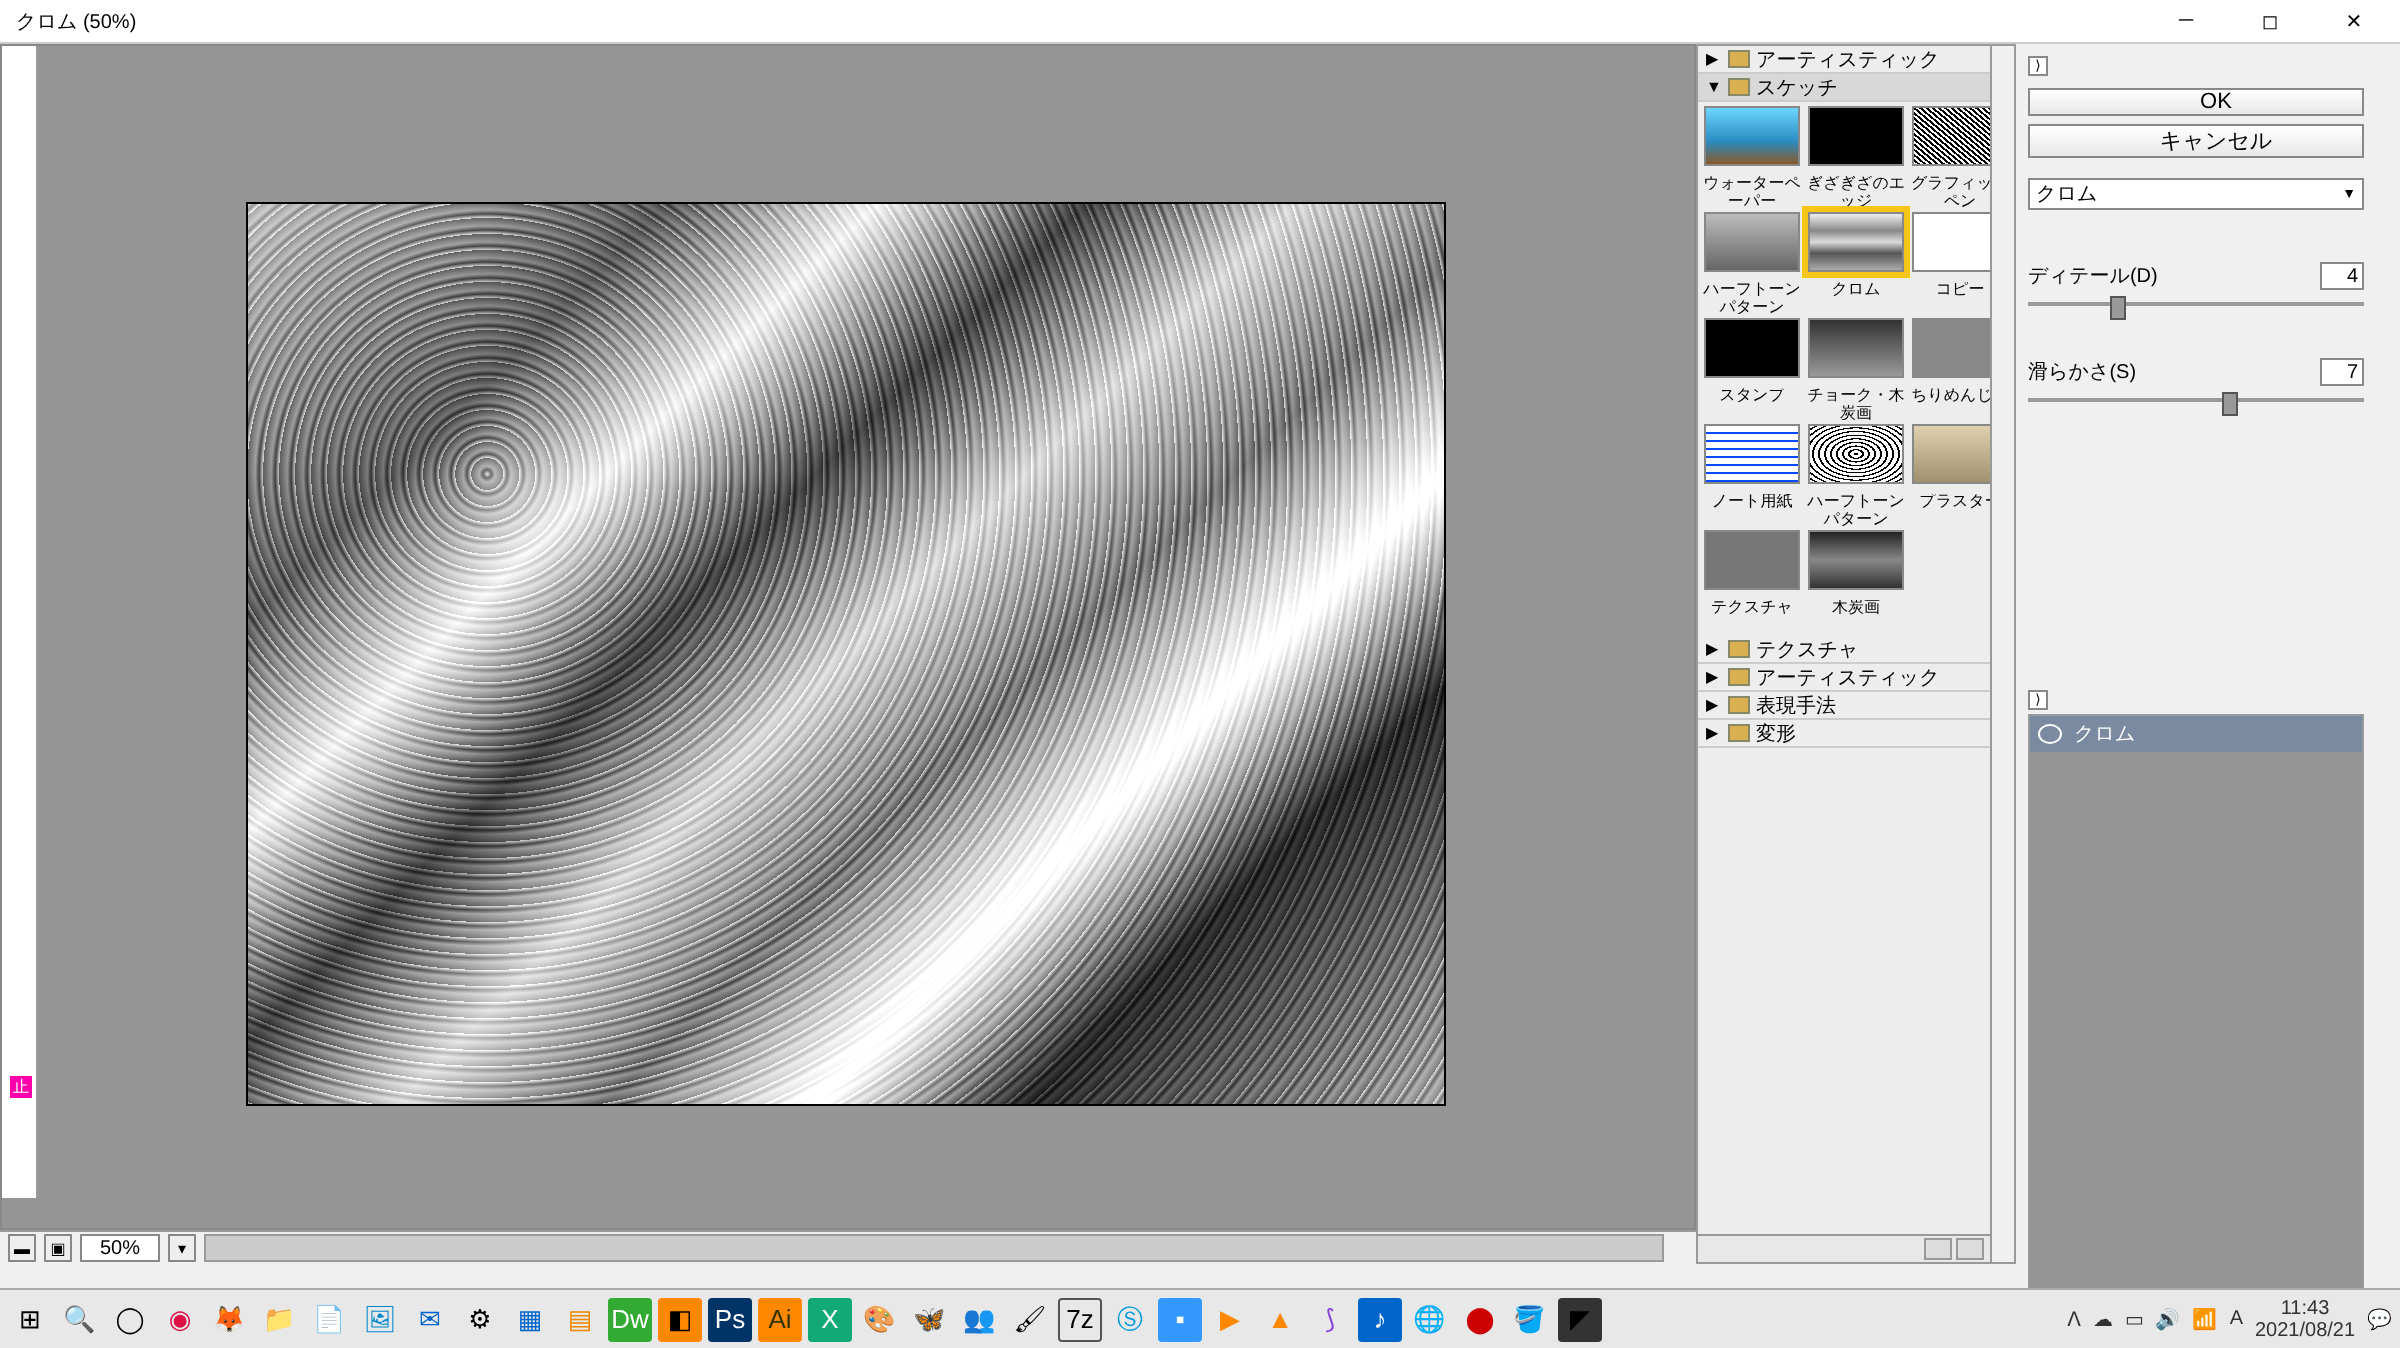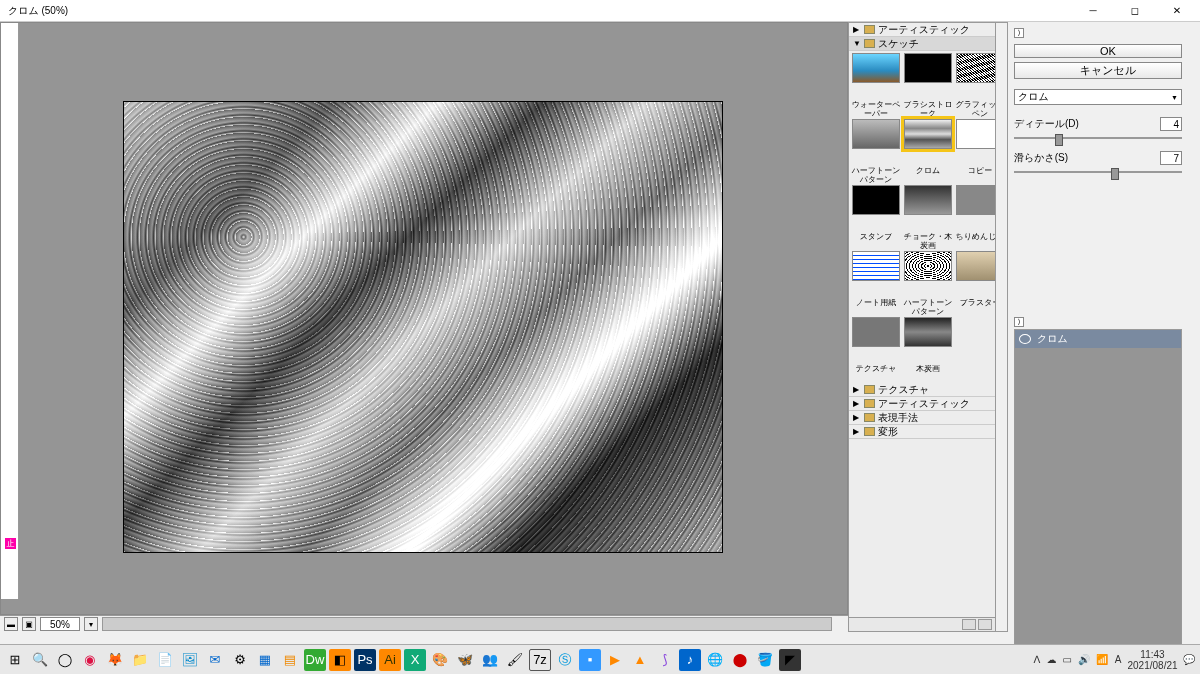--- a/index.html
+++ b/index.html
@@ -34,32 +34,32 @@
 .right-col { width: 352px; display: flex; }
 .filter-tree { width: 160px; background: #ededed; border: 1px solid #999; display: flex; flex-direction: column; position: relative; }
 .tree-row { height: 14px; display: flex; align-items: center; padding: 0 4px; border-bottom: 1px solid #ccc; cursor: pointer; gap: 3px; }
 .tree-expanded { background: #d8d8d8; }
 .folder-icon { width: 11px; height: 9px; background: #d8b050; border: 1px solid #886; }
 .disclosure { font-size: 8px; width: 8px; }
 .filter-grid { display: grid; grid-template-columns: repeat(3, 50px); gap: 2px; padding: 2px; justify-content: center; }
 .filter-cell { display: flex; flex-direction: column; align-items: center; cursor: pointer; }
 .filter-thumb { width: 48px; height: 30px; border: 1px solid #888; background: #777; position: relative; overflow: hidden; }
 .filter-thumb.selected { outline: 3px solid #f5c518; }
-.filter-label { font-size: 8px; text-align: center; line-height: 1.1; margin-top: 18px; height: 16px; overflow: hidden; }
+.filter-label { font-size: 8px; text-align: center; line-height: 1.1; margin-top: 5px; height: 16px; overflow: hidden; }
 .tree-scroll { position: absolute; right: 0; top: 0; bottom: 0; width: 12px; background: #f0f0f0; border-left: 1px solid #999; }
 .tree-footer { position: absolute; bottom: 0; left: 0; right: 12px; height: 14px; background: #e8e8e8; border-top: 1px solid #999; display: flex; justify-content: flex-end; gap: 2px; padding: 1px 3px; }
 .mini-btn { width: 14px; height: 11px; background: #ddd; border: 1px solid #999; }
 
 
 .controls { width: 180px; padding: 6px; display: flex; flex-direction: column; gap: 4px; }
 .collapse-handle { width: 10px; height: 10px; border: 1px solid #888; background: #fff; font-size: 7px; display: flex; align-items: center; justify-content: center; margin-bottom: 2px; cursor: pointer; }
 .btn { height: 18px; border: 1px solid #888; background: linear-gradient(#fff,#e8e8e8); display: flex; align-items: center; justify-content: center; cursor: pointer; font-size: 11px; padding-left: 20px; }
 .combo { height: 16px; border: 1px solid #888; background: #fff; display: flex; align-items: center; justify-content: space-between; padding: 0 3px; cursor: pointer; }
 .combo-arrow { font-size: 7px; }
-.param-row { display: flex; align-items: center; justify-content: space-between; margin-top: 8px; }
+.param-row { display: flex; align-items: center; justify-content: space-between; margin-top: 22px; }
 .param-label { font-size: 10px; }
 .param-input { width: 22px; height: 14px; border: 1px solid #888; text-align: right; padding-right: 2px; background: #fff; }
 .slider-track { height: 4px; background: #ccc; border: 1px solid #999; position: relative; margin-top: 2px; }
 .slider-thumb { position: absolute; top: -4px; width: 8px; height: 12px; background: #999; border: 1px solid #555; cursor: pointer; }
 
 
 .effect-stack-wrap { margin-top: 140px; }
 .effect-stack { border: 1px solid #999; background: #959595; height: 340px; }
 .effect-row { height: 18px; background: #7a8aa0; color: #fff; display: flex; align-items: center; gap: 6px; padding: 0 4px; }
 .eye-icon { width: 12px; height: 10px; border: 1px solid #fff; border-radius: 50%; position: relative; }
@@ -137,21 +137,21 @@
         <span>スケッチ</span>
       </div>
 
       <div class="filter-grid" id="filter-grid">
           <div class="filter-cell">
             <div class="filter-thumb th-water"></div>
             <div class="filter-label">ウォーターペーパー</div>
           </div>
           <div class="filter-cell">
             <div class="filter-thumb th-edge"></div>
-            <div class="filter-label">ブラシストローク</div>
+            <div class="filter-label">ぎざぎざのエッジ</div>
           </div>
           <div class="filter-cell">
             <div class="filter-thumb th-pen"></div>
             <div class="filter-label">グラフィックペン</div>
           </div>
           <div class="filter-cell">
             <div class="filter-thumb th-crayon"></div>
             <div class="filter-label">ハーフトーンパターン</div>
           </div>
           <div class="filter-cell">

